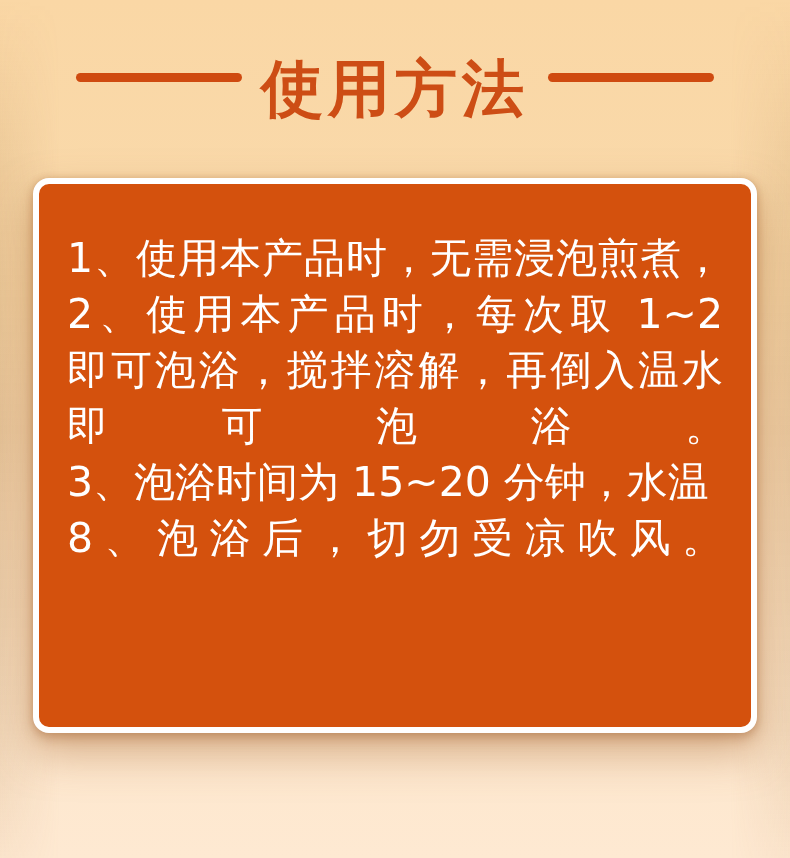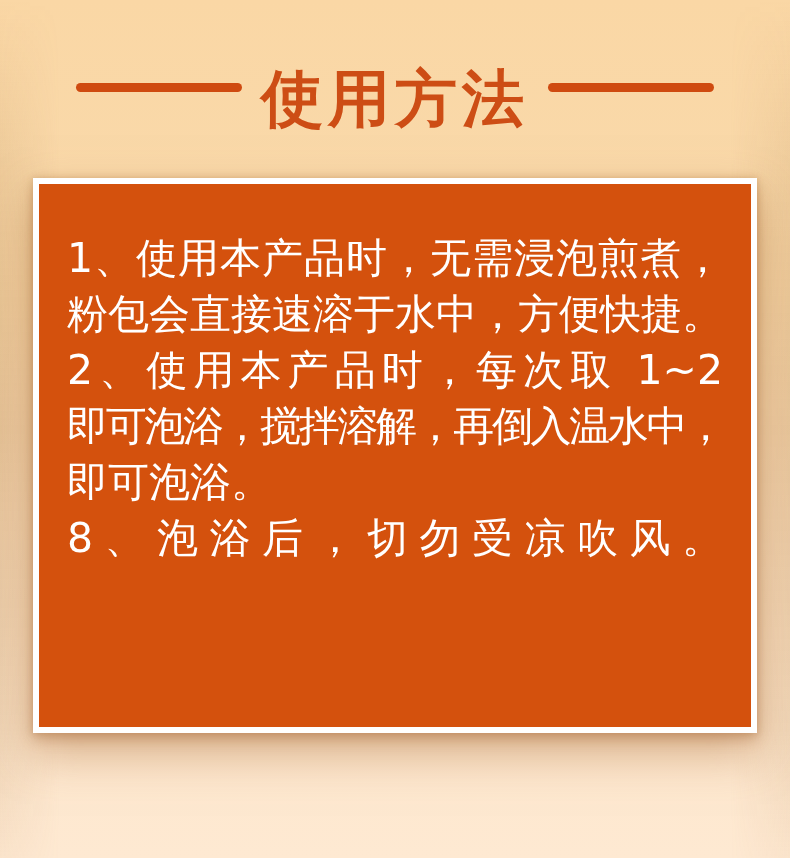--- a/index.html
+++ b/index.html
@@ -47,21 +47,21 @@
       rgba(176,126,74,0.26) 50%,
       rgba(176,126,74,0.16) 85%,
       rgba(176,126,74,0.05) 100%);
     -webkit-mask-image: linear-gradient(to left, #000, transparent);
     mask-image: linear-gradient(to left, #000, transparent);
   }
 
   
   .header {
     position: absolute;
-    top: 54px;
+    top: 44px;
     left: 0;
     width: 790px;
     height: 90px;
     display: flex;
     align-items: center;
     justify-content: center;
     gap: 19px;
   }
   .title-rule {
     width: 166px;
@@ -83,21 +83,21 @@
   
   .panel {
     position: absolute;
     left: 33px;
     top: 178px;
     width: 724px;
     height: 555px;
     box-sizing: border-box;
     background: #d4510d;
     border: 6px solid #ffffff;
-    border-radius: 0;
+    border-radius: 16px;
     padding: 46px 28px 0 28px;
     overflow: hidden;
     box-shadow:
       0 0 6px rgba(170,110,60,0.30),
       0 6px 12px rgba(160,95,45,0.35),
       0 20px 42px rgba(180,120,70,0.50);
   }
   .line {
     color: #ffffff;
     font-size: 41px;
@@ -127,18 +127,18 @@
 <div class="vignette right"></div>
 
 <div class="header">
   <div class="title-rule"></div>
   <div class="page-title">使用方法</div>
   <div class="title-rule"></div>
 </div>
 
 <div class="panel">
   <div class="line">1、使用本产品时，无需浸泡煎煮，</div>
-  <div class="line">粉包会直接速溶于水中，方便快捷。</div>
   <div class="line">2、使用本产品时，每次取 1~2 袋，</div>
   <div class="line">即可泡浴，搅拌溶解，再倒入温水中，</div>
   <div class="line">即可泡浴。</div>
+  <div class="line">3、泡浴时间为 15~20 分钟，水温</div>
   <div class="line">8、泡浴后，切勿受凉吹风。</div>
 </div>
 
 </body></html>

